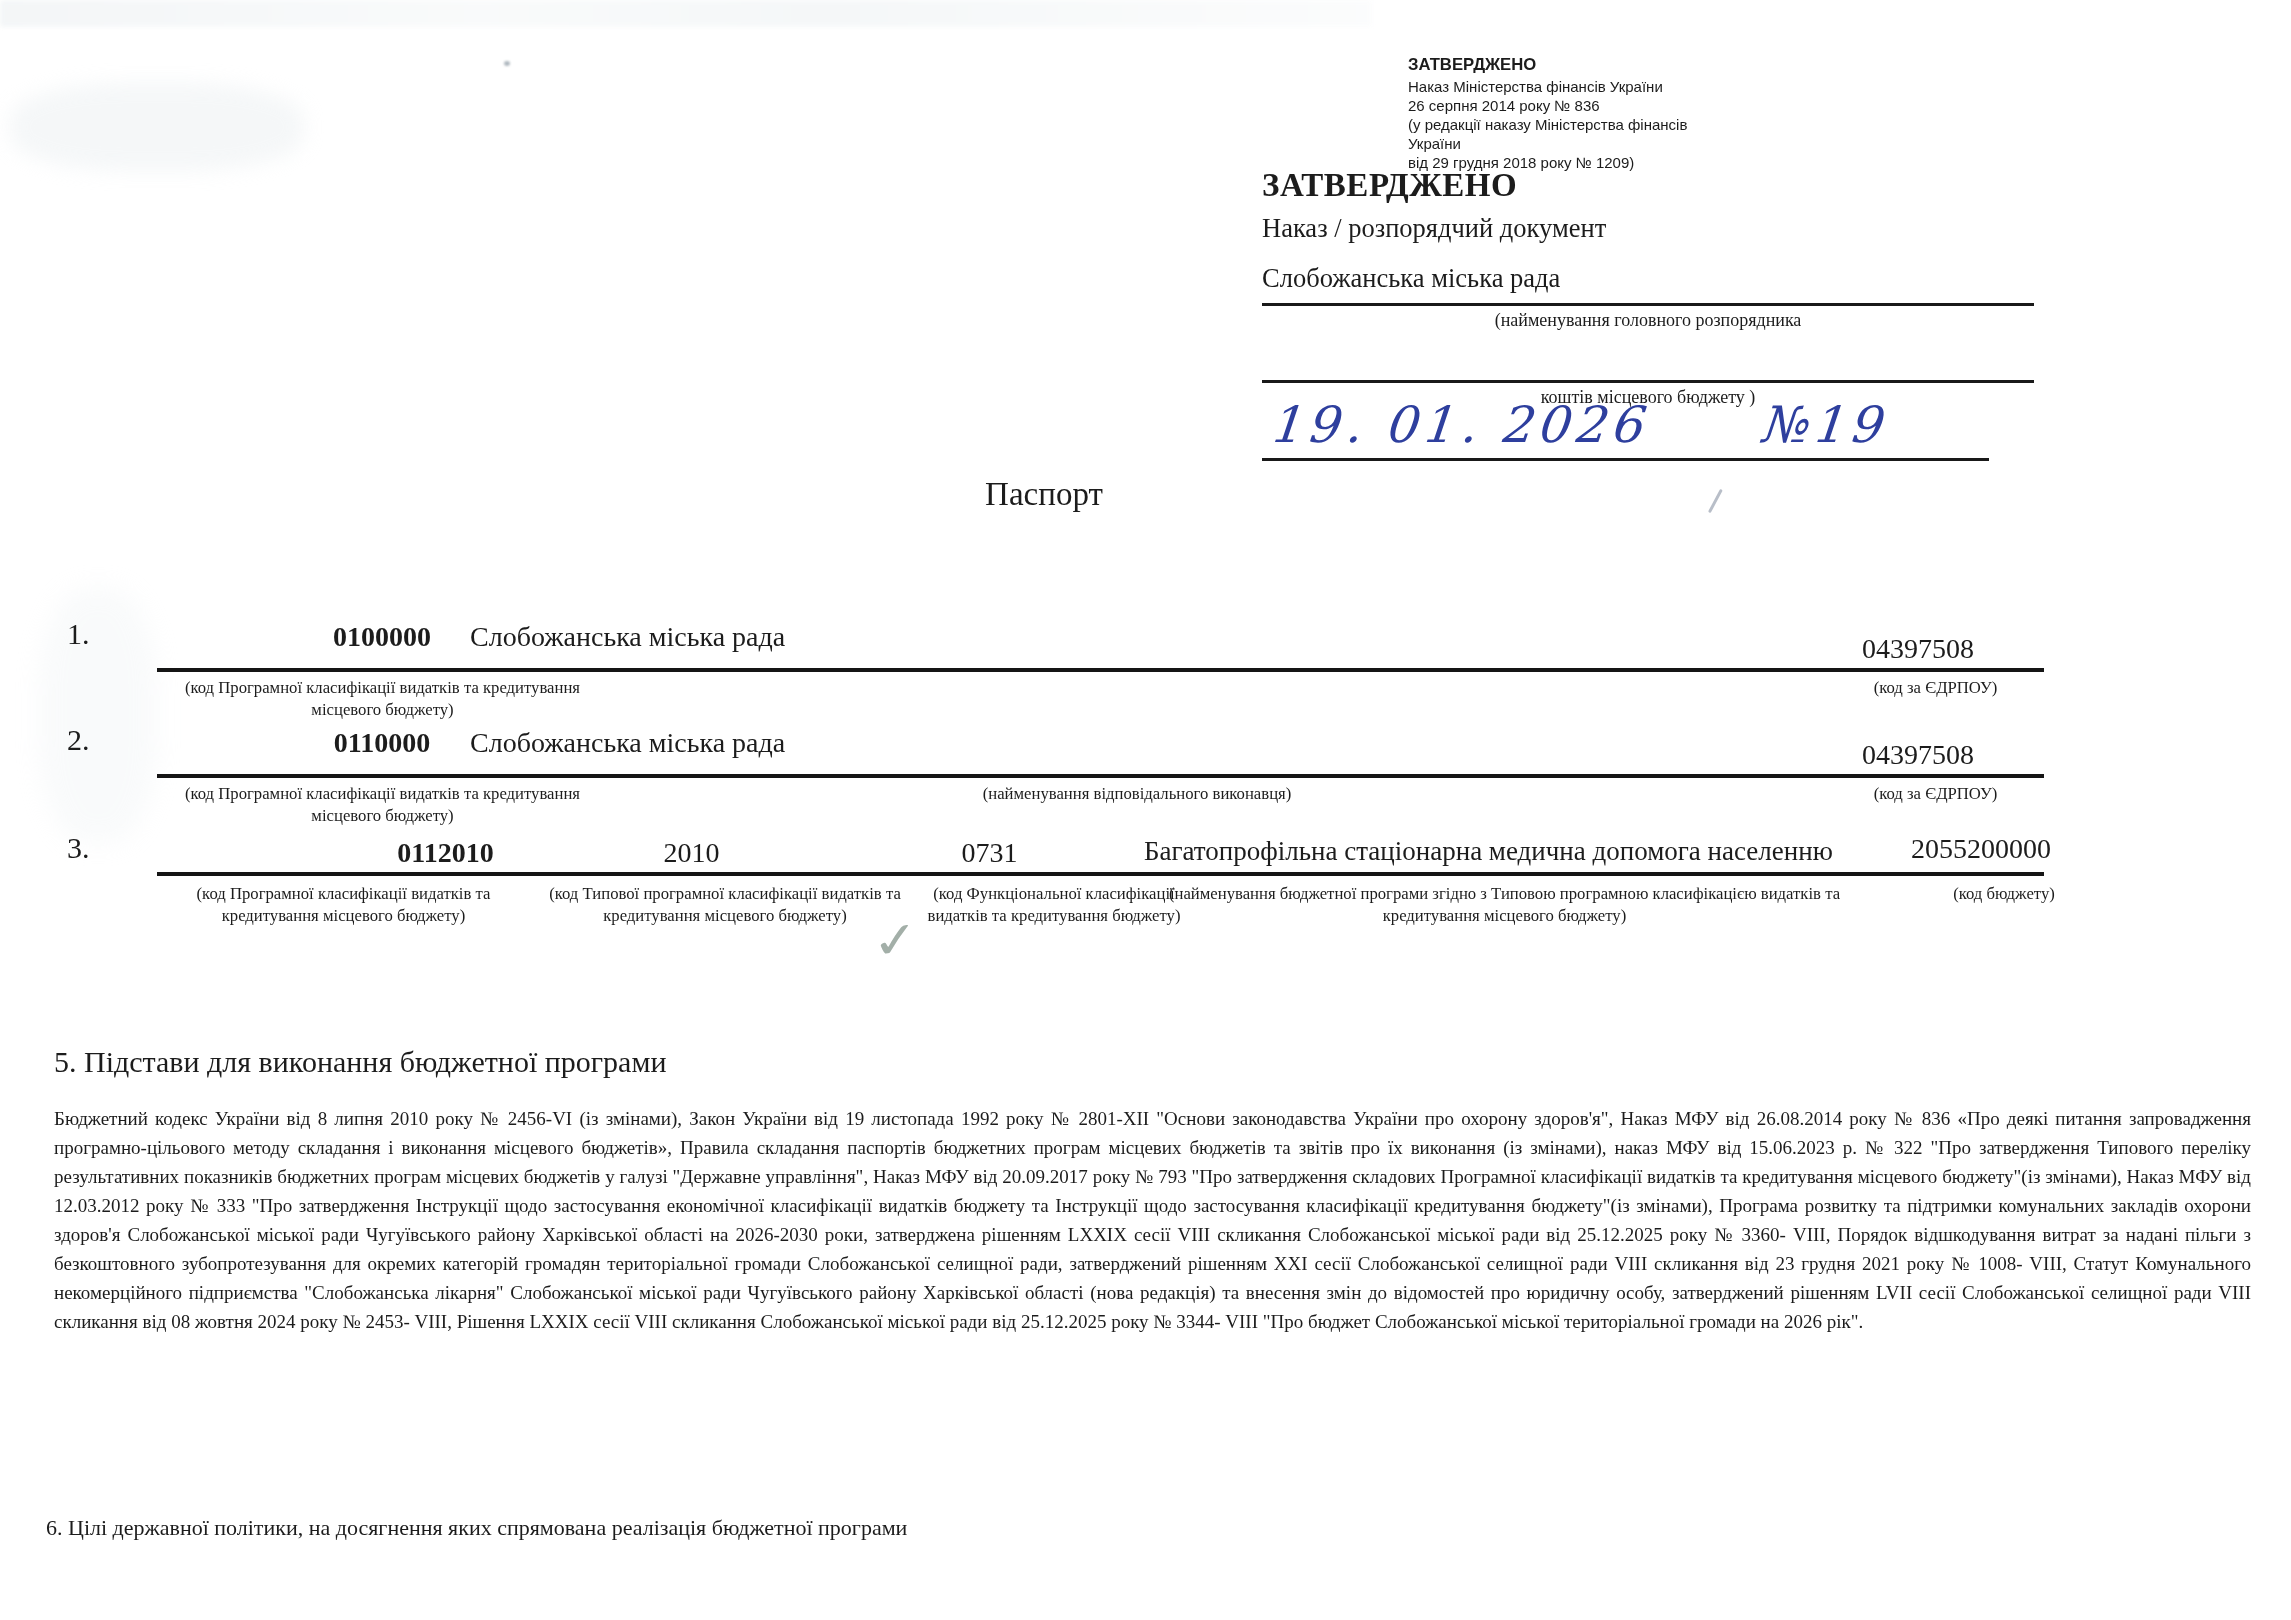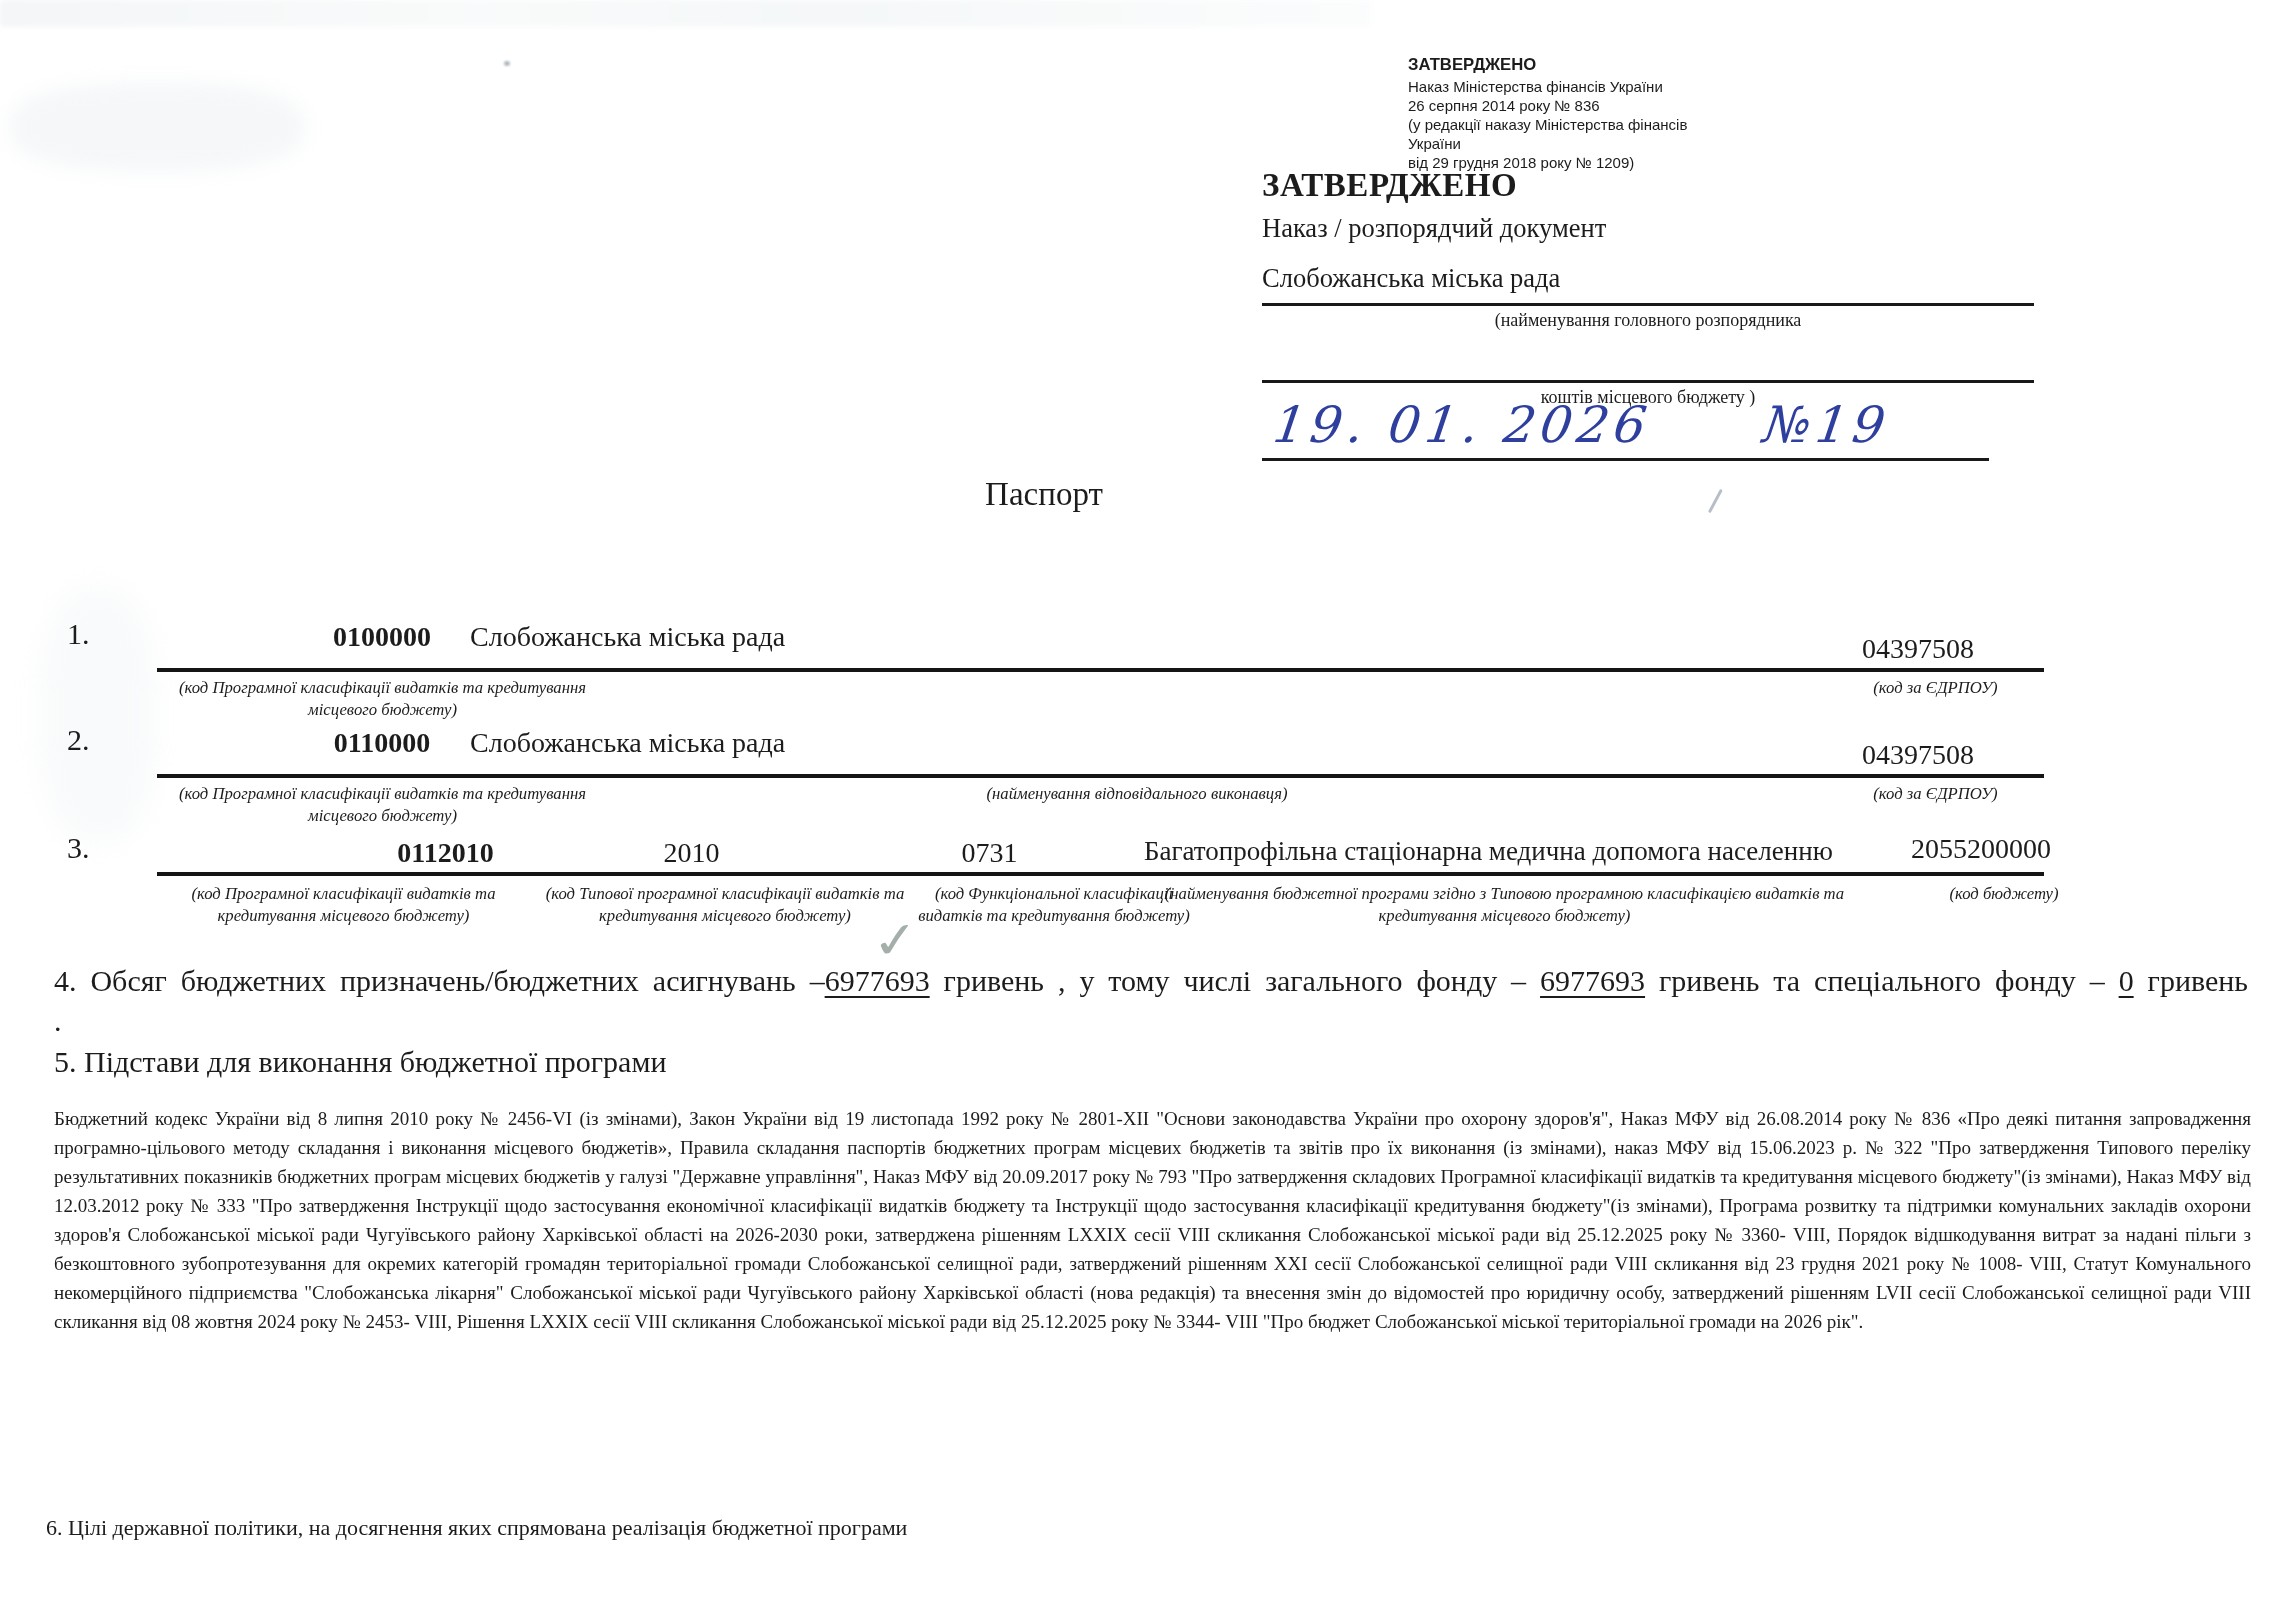--- a/index.html
+++ b/index.html
@@ -40,21 +40,21 @@
   .appr-rule3{left:1262px;top:458px;width:727px;}
   .pen-mark{left:1714px;top:488px;width:2.9px;height:25.5px;background:#9aa2b0;opacity:.7;
     transform:rotate(28deg);border-radius:2px;}
   
   .doc-title1{left:0;top:476px;width:2088px;text-align:center;font-size:33px;font-weight:normal;}
   .doc-title2{left:0;top:535px;width:2088px;text-align:center;font-size:30px;font-weight:bold;}
   
   .row-num{font-size:30px;}
   .row-code{font-size:28px;font-weight:bold;text-align:center;}
   .row-text{font-size:28px;white-space:nowrap;}
-  .caption{font-size:16.7px;text-align:center;line-height:21.6px;font-style:italic;}
+  .caption{font-size:16.7px;text-align:center;line-height:21.6px;}
   .n1{left:67px;top:617px;} .c1{left:245px;top:621px;width:274px;} .t1{left:470px;top:621px;} .e1{left:1862px;top:633px;}
   .r1{left:157px;top:668px;width:1887px;}
   .cap1a{left:167px;top:677px;width:431px;} .cap1b{left:647px;top:677px;width:980px;} .cap1c{left:1818px;top:677px;width:235px;}
   .n2{left:67px;top:723px;} .c2{left:245px;top:727px;width:274px;} .t2{left:470px;top:727px;} .e2{left:1862px;top:739px;}
   .r2{left:157px;top:774px;width:1887px;}
   .cap2a{left:167px;top:783px;width:431px;} .cap2b{left:647px;top:783px;width:980px;} .cap2c{left:1818px;top:783px;width:235px;}
   .n3{left:67px;top:831px;} .c3{left:323px;top:837px;width:245px;}
   .tc3{left:608px;top:837px;width:167px;font-size:28px;text-align:center;}
   .fc3{left:921px;top:837px;width:137px;font-size:28px;text-align:center;}
   .pn3{left:1144px;top:836px;width:686px;font-size:27px;white-space:nowrap;}
@@ -129,23 +129,20 @@
   <div class="abs pn3">Багатопрофільна стаціонарна медична допомога населенню</div>
   <div class="abs row-text bc3">2055200000</div>
   <div class="abs rule-thick r3"></div>
   <div class="abs caption cap3a">(код Програмної класифікації видатків та кредитування місцевого бюджету)</div>
   <div class="abs caption cap3b">(код Типової програмної класифікації видатків та кредитування місцевого бюджету)</div>
   <div class="abs caption cap3c">(код Функціональної класифікації видатків та кредитування бюджету)</div>
   <div class="abs caption cap3d">(найменування бюджетної програми згідно з Типовою програмною класифікацією видатків та кредитування місцевого бюджету)</div>
   <div class="abs caption cap3e">(код бюджету)</div>
   <div class="abs checkmark">✓</div>
 
-  <div class="abs sec4">
-    <span>4. Обсяг бюджетних призначень/бюджетних асигнувань –</span><span class="uline">6977693</span><span> гривень , у тому числі загального фонду – </span><span class="uline">6977693</span><span> гривень та спеціального фонду – </span><span class="uline">0</span><span> гривень .</span>
-  </div>
 
   <div class="abs sec5-head">5. Підстави для виконання бюджетної програми</div>
   <div class="abs sec5-body">Бюджетний кодекс України від 8 липня 2010 року № 2456-VI (із змінами),  Закон України від  19 листопада 1992 року № 2801-ХІІ  "Основи законодавства України про охорону здоров'я", Наказ МФУ від 26.08.2014 року № 836 «Про деякі питання запровадження програмно-цільового методу складання і виконання місцевого бюджетів», Правила складання паспортів бюджетних програм місцевих бюджетів та звітів про їх виконання (із змінами),  наказ МФУ від 15.06.2023 р. № 322 "Про затвердження Типового переліку результативних показників бюджетних програм місцевих бюджетів у галузі "Державне управління", Наказ  МФУ від  20.09.2017 року  № 793 "Про затвердження складових Програмної класифікації видатків та кредитування місцевого бюджету"(із змінами), Наказ МФУ від 12.03.2012 року № 333 "Про затвердження Інструкції щодо застосування економічної класифікації видатків бюджету та Інструкції щодо застосування класифікації кредитування бюджету"(із змінами), Програма розвитку та підтримки комунальних закладів охорони здоров'я Слобожанської міської ради Чугуївського району Харківської області на 2026-2030 роки, затверджена рішенням  LXXIX сесії VIII скликання Слобожанської міської ради від 25.12.2025 року № 3360- VIII, Порядок  відшкодування витрат за надані пільги з безкоштовного зубопротезування для окремих категорій громадян територіальної громади Слобожанської селищної ради, затверджений рішенням  XXI  сесії  Слобожанської селищної ради VIII скликання від 23 грудня 2021 року № 1008- VIII, Статут Комунального некомерційного підприємства "Слобожанська лікарня" Слобожанської міської ради Чугуївського району Харківської області (нова редакція) та внесення змін до відомостей про юридичну особу, затверджений  рішенням LVII  сесії  Слобожанської селищної ради VIII скликання від  08 жовтня 2024 року № 2453- VIII, Рішення LXXIX сесії VIII скликання Слобожанської міської ради від 25.12.2025 року № 3344- VIII "Про бюджет Слобожанської міської територіальної громади на 2026 рік".</div>
 
   <div class="abs sec6-head">6. Цілі державної політики, на досягнення яких спрямована реалізація бюджетної програми</div>
 
 </div>
 
 
 </body></html>

